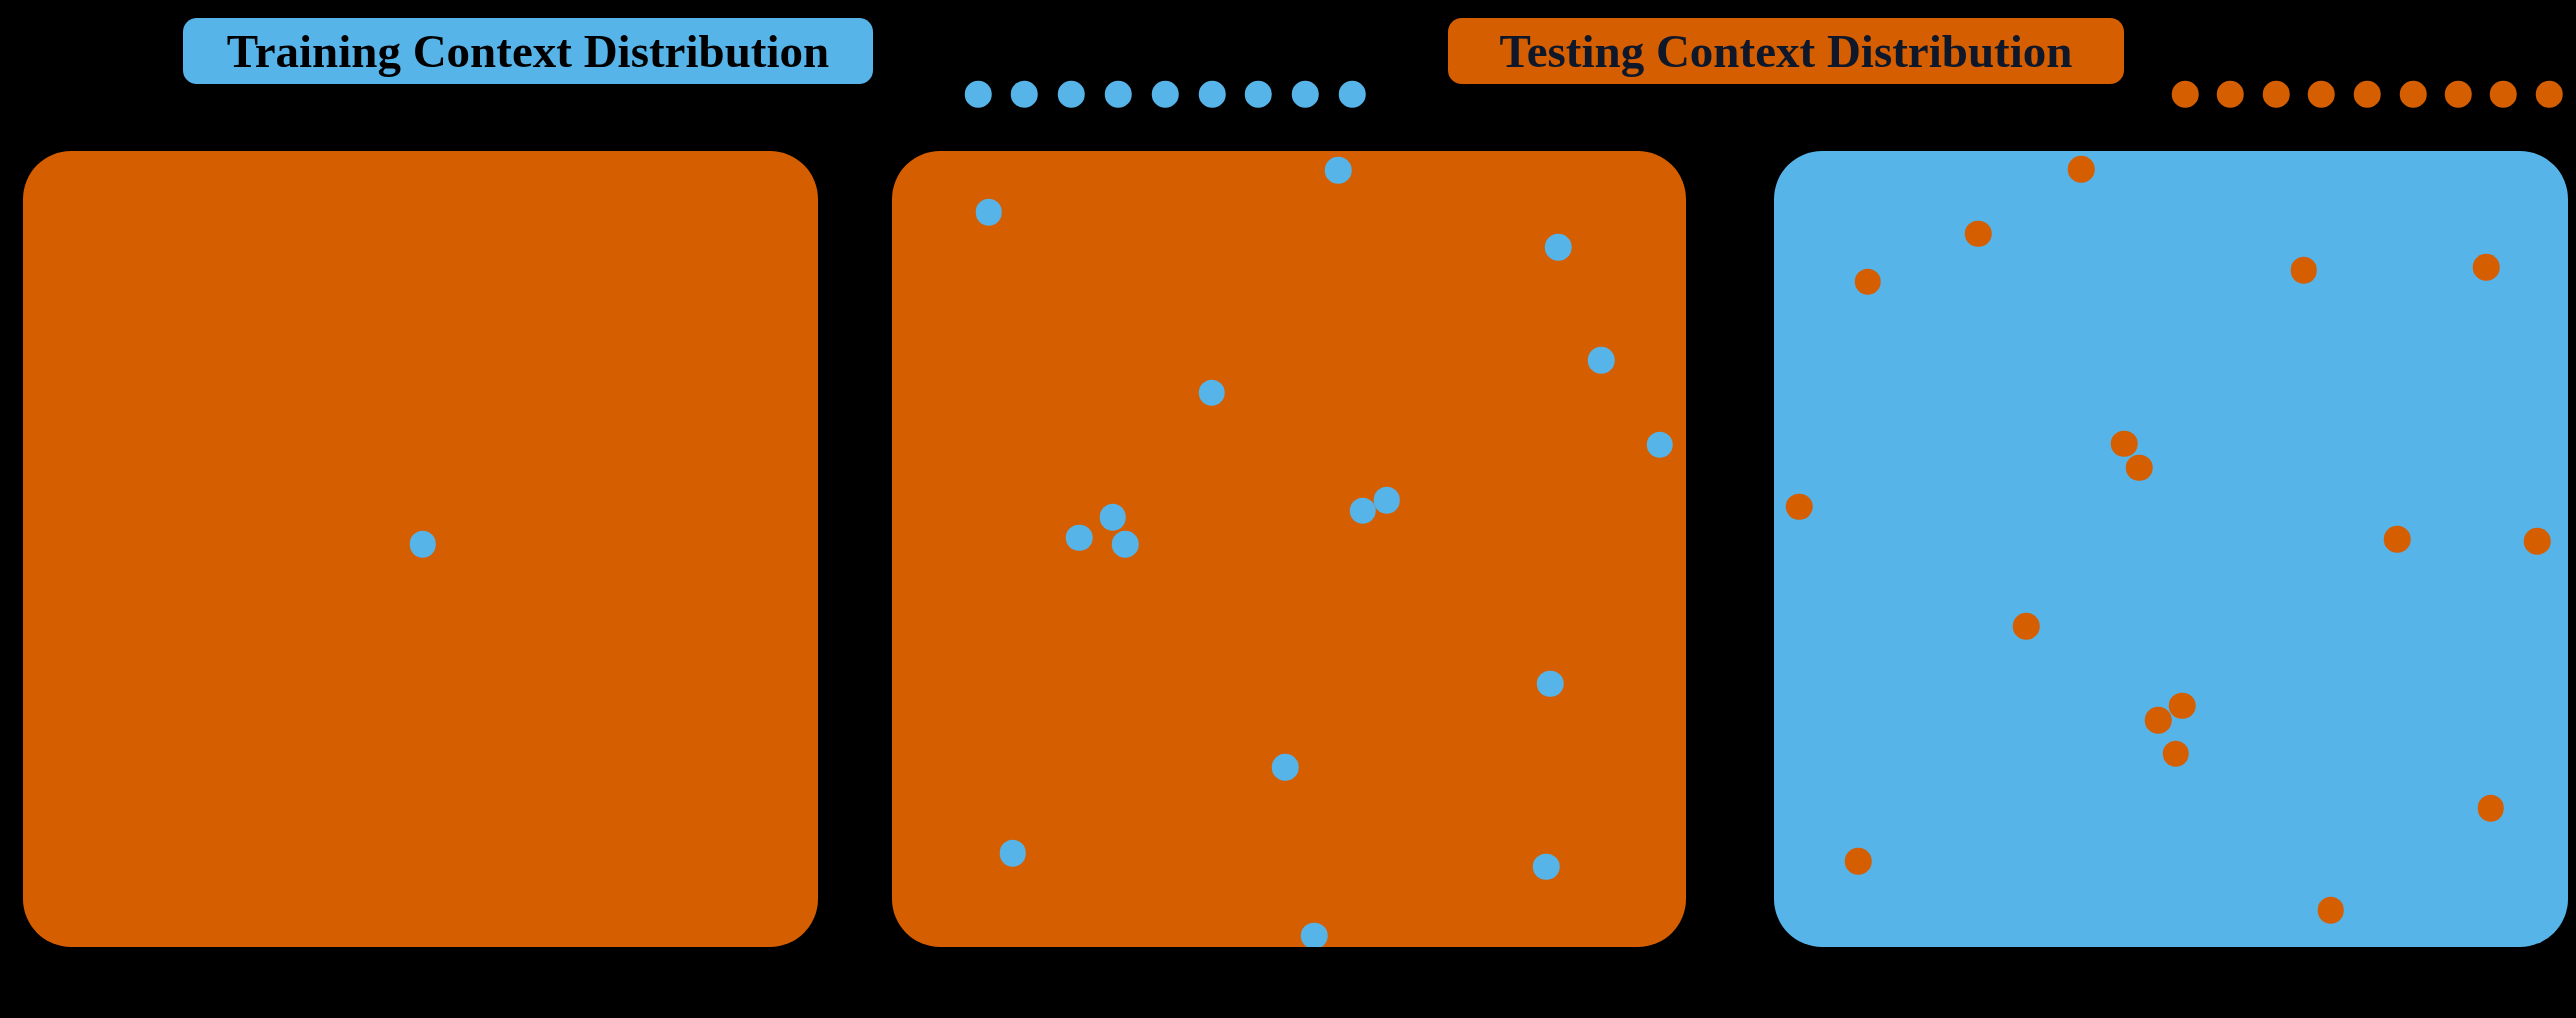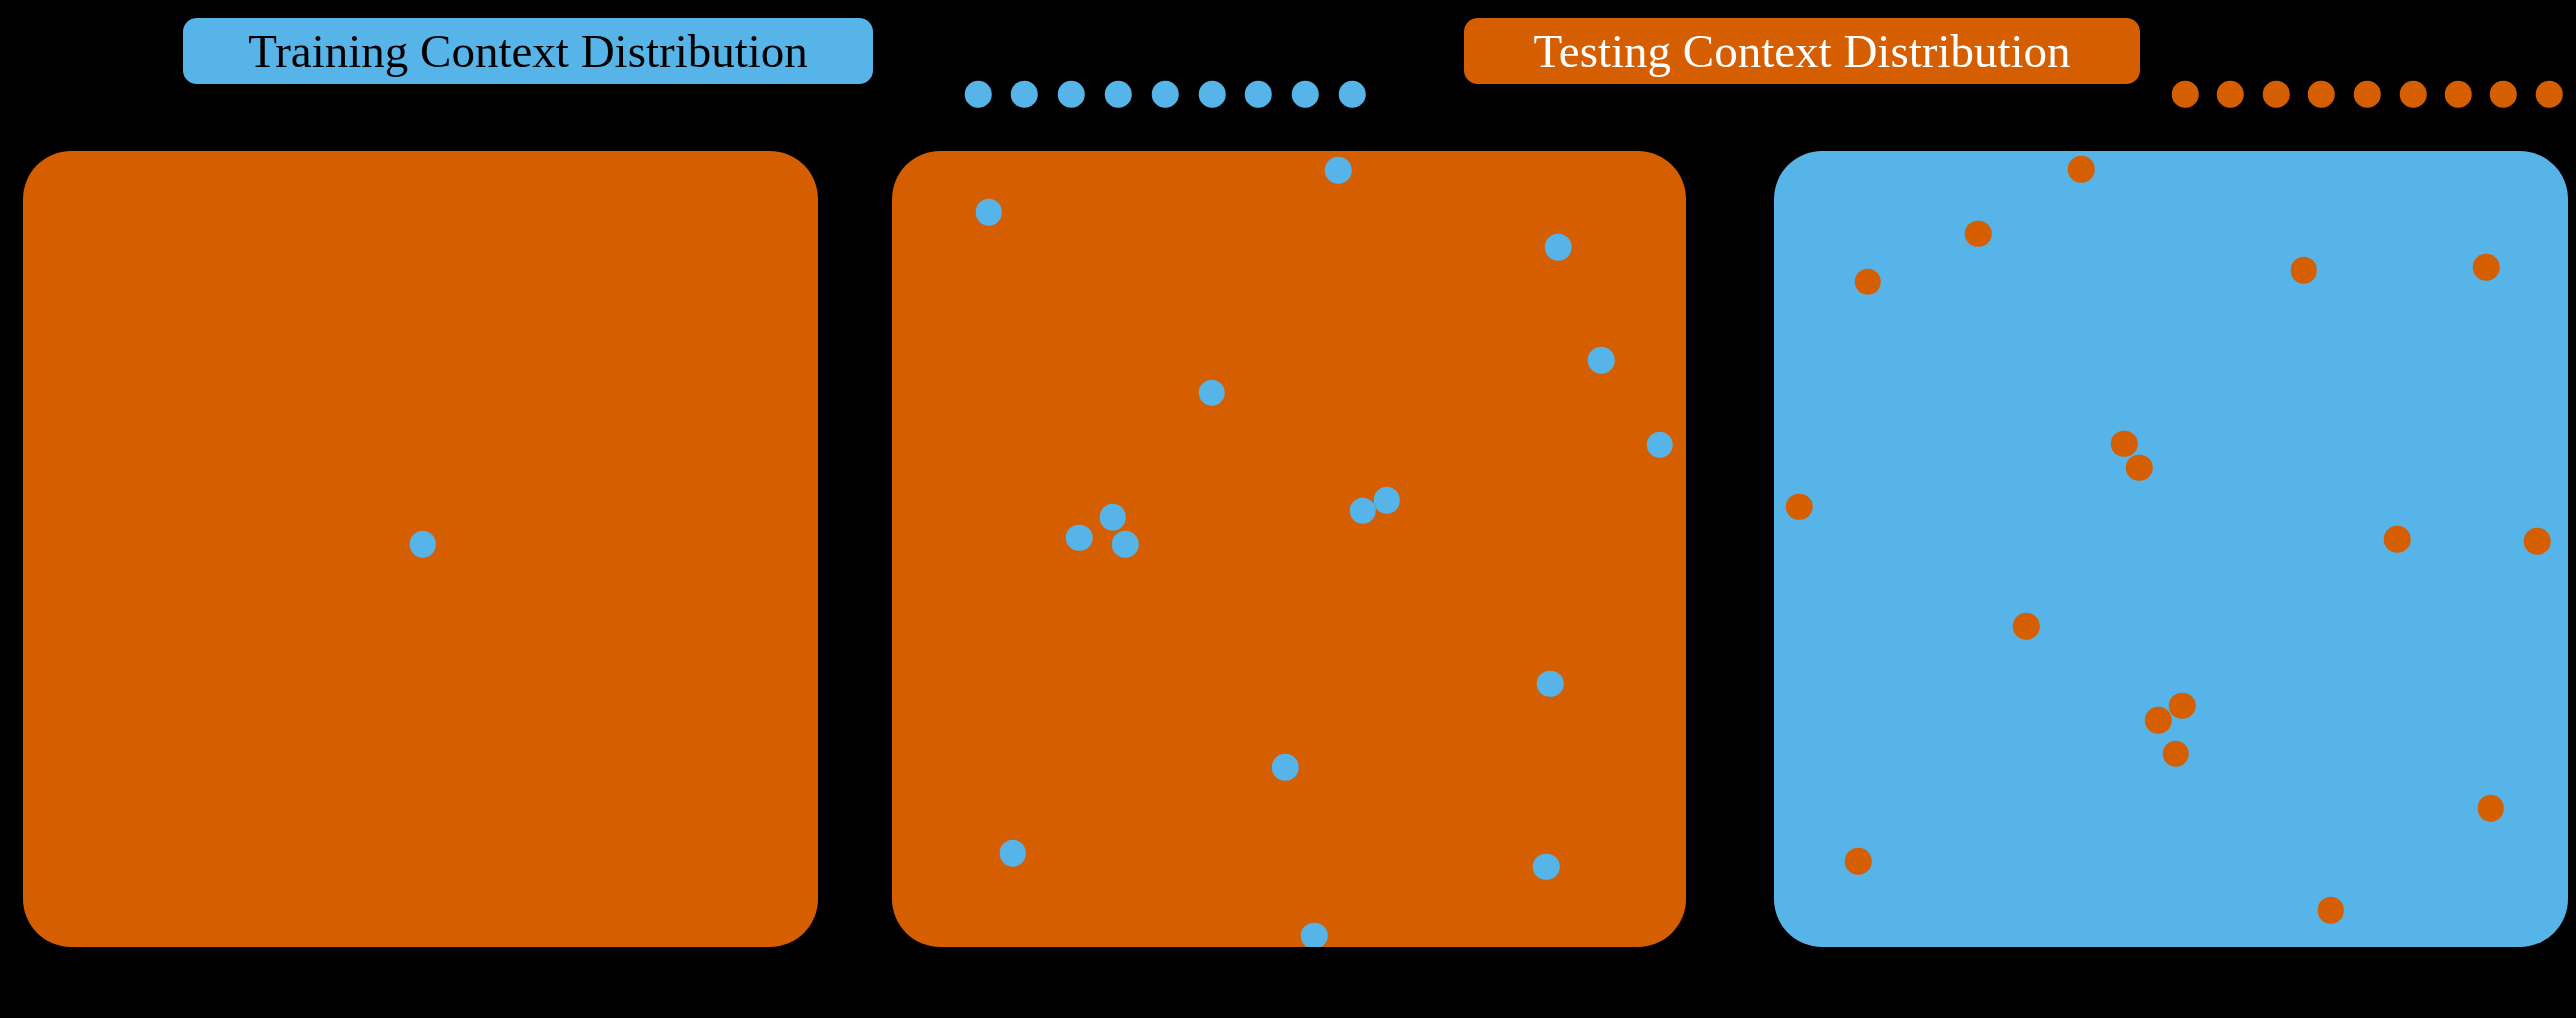--- a/index.html
+++ b/index.html
@@ -6,20 +6,21 @@
     margin: 0;
     padding: 0;
     width: 2576px;
     height: 1018px;
     overflow: hidden;
   }
   #canvas {
     position: relative;
     width: 2576px;
     height: 1018px;
+    font-weight: bold;
   }
   .label-box {
     position: absolute;
     top: 17.5px;
     height: 66px;
     border-radius: 13.8px;
     display: flex;
     align-items: center;
     justify-content: center;
     font-family: "Liberation Serif", "DejaVu Serif", serif;
@@ -51,21 +52,21 @@
 </style>
 </head>
 <body>
 
 <div id="canvas" style="background: rgb(0, 0, 0);">
 
   <div id="training-label" class="label-box" style="background: rgb(86, 180, 233); color: rgb(0, 0, 0);">
     <span>Training Context Distribution</span>
   </div>
 
-  <div id="testing-label" class="label-box" style="background: rgb(213, 94, 0); color: #ffffff; margin-left: 16px;">
+  <div id="testing-label" class="label-box" style="background: rgb(213, 94, 0); color: #0f172a;">
     <span>Testing Context Distribution</span>
   </div>
 
   <div class="dot-row">
       <div class="dot" style="width: 26.5px; height: 26.5px; background: rgb(86, 180, 233); left: 978px; top: 94px;"></div>
       <div class="dot" style="width: 26.5px; height: 26.5px; background: rgb(86, 180, 233); left: 1024px; top: 94px;"></div>
       <div class="dot" style="width: 26.5px; height: 26.5px; background: rgb(86, 180, 233); left: 1071px; top: 94px;"></div>
       <div class="dot" style="width: 26.5px; height: 26.5px; background: rgb(86, 180, 233); left: 1118px; top: 94px;"></div>
       <div class="dot" style="width: 26.5px; height: 26.5px; background: rgb(86, 180, 233); left: 1165px; top: 94px;"></div>
       <div class="dot" style="width: 26.5px; height: 26.5px; background: rgb(86, 180, 233); left: 1212px; top: 94px;"></div>

